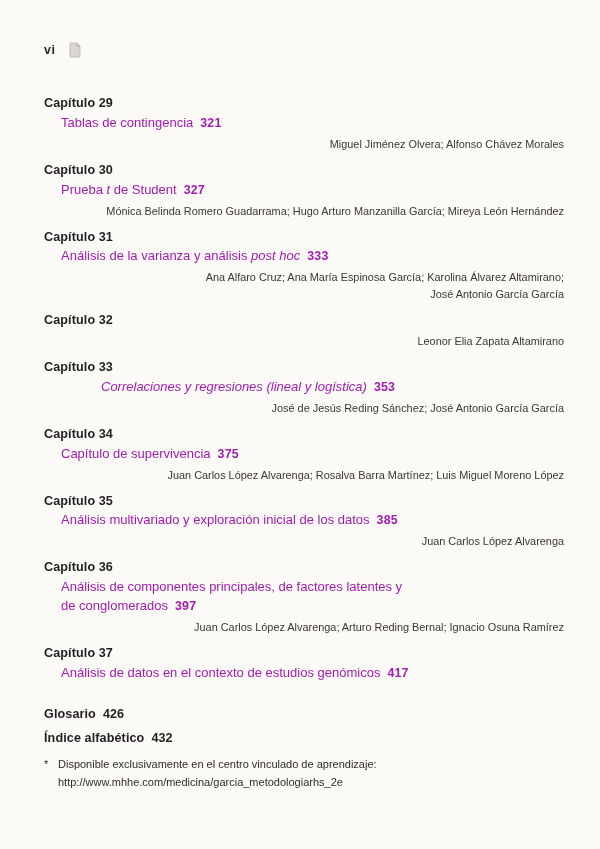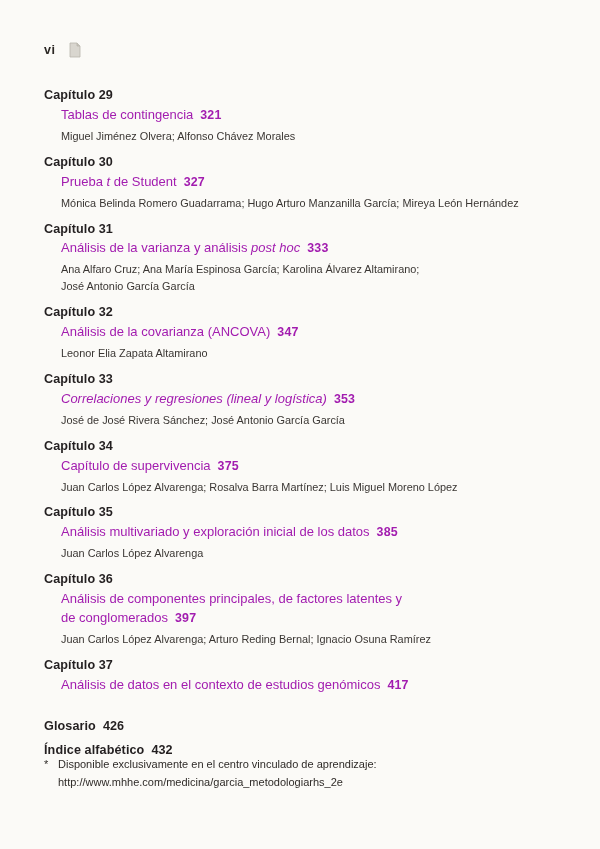--- a/index.html
+++ b/index.html
@@ -36,21 +36,21 @@
     letter-spacing: 0.5px;
     color: #2b2724;
   }
   .page-mark {
     width: 12px;
     height: 16px;
     display: inline-block;
   }
   .toc {
     position: absolute;
-    top: 86px;
+    top: 94px;
     left: 44px;
     width: 520px;
   }
   .chapter {
     margin-bottom: 1px;
     padding-bottom: 7px;
   }
   .chap-label {
     font-size: 12.6px;
     font-weight: bold;
@@ -63,36 +63,38 @@
     margin-left: 17px;
     font-size: 13px;
     line-height: 1.45;
     color: #a21caf;
   }
   .chap-title {
     font-size: 13px;
   }
   .chap-title.italic {
     font-style: italic;
+    margin-left: 40px;
   }
   .chap-title .ital {
     font-style: italic;
   }
   .chap-page {
     font-weight: bold;
     font-size: 12.4px;
     margin-left: 7px;
     letter-spacing: 0.2px;
   }
   .authors {
     margin-left: 17px;
     font-size: 10.9px;
     color: #3a3633;
     line-height: 1.55;
     margin-top: 3px;
+    text-align: right;
   }
   .tail {
     margin-top: 17px;
   }
   .tail-row {
     font-size: 12.6px;
     font-weight: bold;
     color: #231f20;
     margin-bottom: 10px;
     letter-spacing: 0.1px;
@@ -159,32 +161,29 @@
     <div class="chapter">
       <div class="chap-label">Capítulo 31</div>
       <div class="chap-title-row">
         <span class="chap-title">Análisis de la varianza y análisis <span class="ital">post hoc</span></span><span class="chap-page">333</span>
       </div>
       <div class="authors">Ana Alfaro Cruz; Ana María Espinosa García; Karolina Álvarez Altamirano;<br>José Antonio García García</div>
     </div>
 
     <div class="chapter">
       <div class="chap-label">Capítulo 32</div>
-      <div class="chap-title-row">
-        <span class="chap-title">Análisis de la covarianza (ANCOVA)</span><span class="chap-page">347</span>
-      </div>
       <div class="authors">Leonor Elia Zapata Altamirano</div>
     </div>
 
     <div class="chapter">
       <div class="chap-label">Capítulo 33</div>
       <div class="chap-title-row">
         <span class="chap-title italic">Correlaciones y regresiones (lineal y logística)</span><span class="chap-page">353</span>
       </div>
-      <div class="authors">José de José Rivera Sánchez; José Antonio García García</div>
+      <div class="authors">José de Jesús Reding Sánchez; José Antonio García García</div>
     </div>
 
     <div class="chapter">
       <div class="chap-label">Capítulo 34</div>
       <div class="chap-title-row">
         <span class="chap-title">Capítulo de supervivencia</span><span class="chap-page">375</span>
       </div>
       <div class="authors">Juan Carlos López Alvarenga; Rosalva Barra Martínez; Luis Miguel Moreno López</div>
     </div>
 

